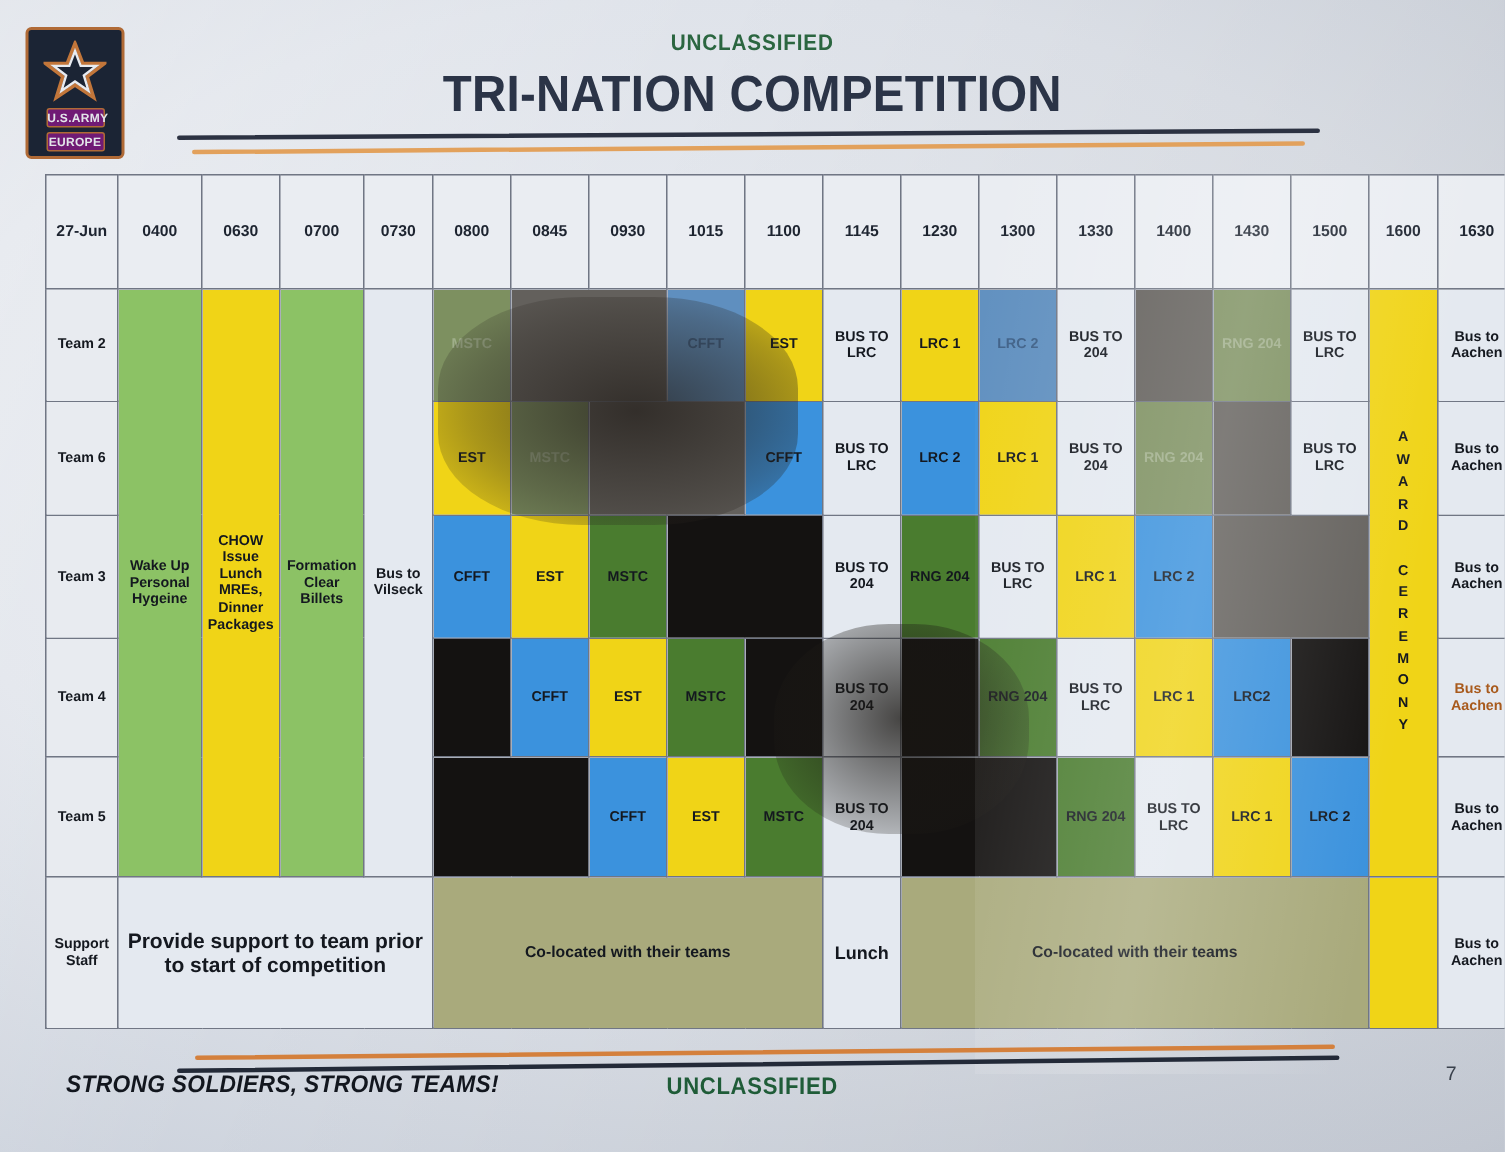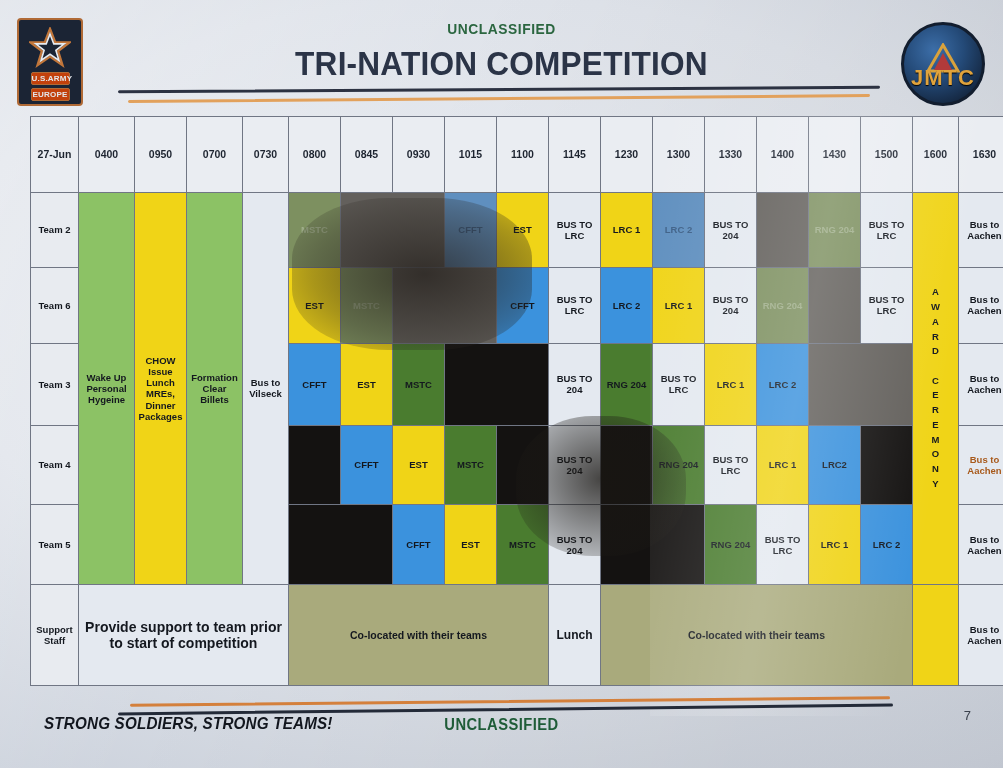--- a/index.html
+++ b/index.html
@@ -28,21 +28,21 @@
     position:absolute; left:17px; top:18px; width:66px; height:88px;
     background:#1b2434; border:2px solid #b06a36; border-radius:4px;
     display:flex; flex-direction:column; align-items:center; padding-top:3px;
   }
   #army-star{
     width:42px; height:42px; margin-top:4px; position:relative;
   }
   #army-star svg{ display:block; }
   .logo-plate{
     width:39px; margin-top:3px; border:1px solid #b06a36; border-radius:2px;
-    background:#c2410c; color:#e3e6ea; font-size:8px; font-weight:bold;
+    background:#701a75; color:#e3e6ea; font-size:8px; font-weight:bold;
     text-align:center; letter-spacing:0.2px; padding:1px 0 1px;
     font-family:"Liberation Sans", sans-serif;
   }
   #unclassified-top{
     position:absolute; left:0; right:0; top:20px; text-align:center;
     color:#2b6640; font-size:15px; font-weight:bold; letter-spacing:0.6px;
     transform:scaleX(0.92);
   }
   #main-title{
     position:absolute; left:0; right:0; top:44px; text-align:center;
@@ -180,29 +180,20 @@
     <div class="logo-plate">U.S.ARMY</div>
     <div class="logo-plate">EUROPE</div>
   </div>
 
   <div id="unclassified-top">UNCLASSIFIED</div>
   <div id="main-title">TRI-NATION COMPETITION</div>
 
   <div id="rule-dark"></div>
   <div id="rule-orange"></div>
 
-  <div id="jmtc-logo">
-    <span class="jmtc-tri">
-      <svg width="34" height="30" viewBox="0 0 34 30">
-        <polygon points="17,2 32,28 2,28" fill="none" stroke="#d9a23c" stroke-width="3"></polygon>
-        <polygon points="17,10 26,27 8,27" fill="#b23a3a"></polygon>
-      </svg>
-    </span>
-    <span class="jmtc-text">JMTC</span>
-  </div>
 </div>
 
 <div id="grid-wrap">
 <table class="sched">
   <colgroup>
     <col style="width:48px">
         <col style="width:56px">
         <col style="width:52px">
         <col style="width:56px">
     <col style="width:46px">
@@ -219,21 +210,21 @@
         <col style="width:52px">
     <col style="width:52px">
         <col style="width:46px">
         <col style="width:52px">
   </colgroup>
 
   <tbody>
         <tr class="hdr" style="height:72px">
     <td class="datecell">27-Jun</td>
     <td>0400</td>
-    <td>0950</td>
+    <td>0630</td>
     <td>0700</td>
     <td>0730</td>
     <td>0800</td>
     <td>0845</td>
     <td>0930</td>
     <td>1015</td>
     <td>1100</td>
     <td>1145</td>
     <td>1230</td>
     <td>1300</td>

